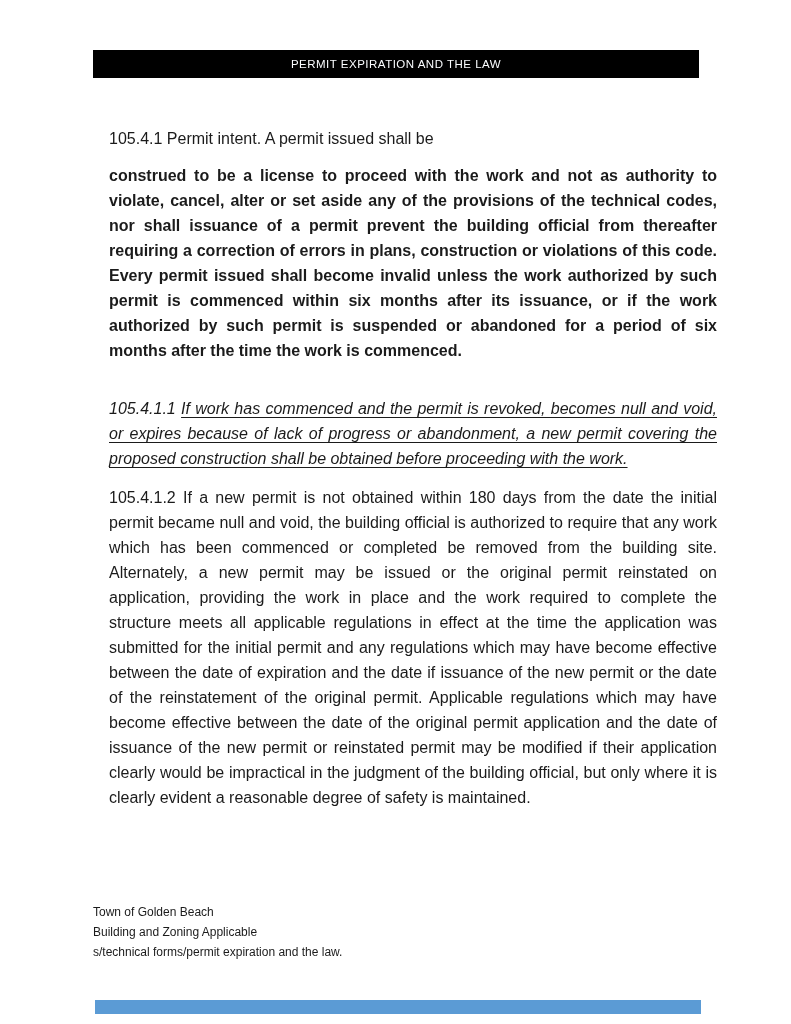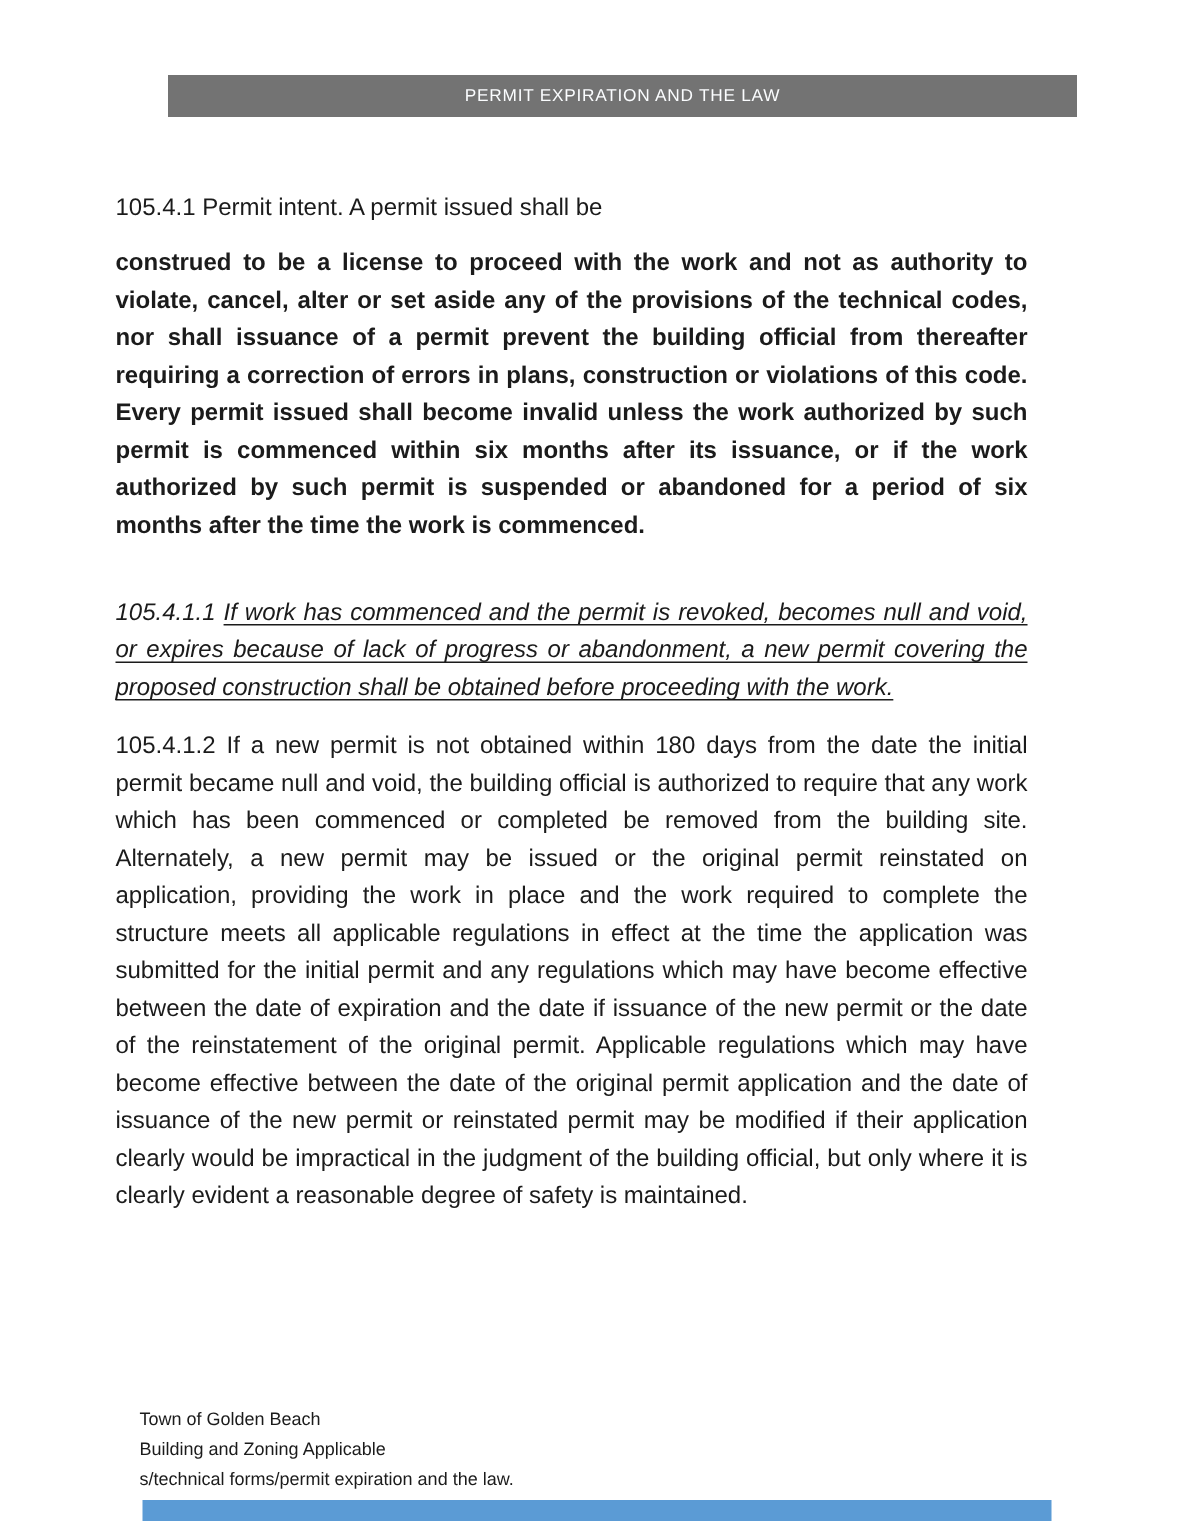--- a/index.html
+++ b/index.html
@@ -11,38 +11,38 @@
     position: relative;
     width: 791px;
     height: 1024px;
     background: #ffffff;
     font-family: "Liberation Sans", sans-serif;
     color: #1b1b1b;
     overflow: hidden;
   }
   .banner {
     position: absolute;
-    left: 112px;
+    left: 93px;
     top: 50px;
     width: 606px;
     height: 28px;
-    background: #737373;
+    background: #000000;
     display: flex;
     align-items: center;
     justify-content: center;
   }
   .banner-text {
     color: #fbfdff;
     font-size: 11.5px;
     letter-spacing: 0.5px;
     font-weight: 400;
   }
   .content {
     position: absolute;
-    left: 77px;
+    left: 109px;
     top: 126px;
     width: 608px;
     font-size: 16px;
     line-height: 25px;
     text-align: justify;
     text-justify: inter-word;
   }
   .content p {
     margin: 0;
     padding: 0;
@@ -62,21 +62,21 @@
   .para-3 {
     margin-top: 14px !important;
   }
   .underlined {
     text-decoration: underline;
     text-underline-offset: 3px;
   }
   .doc-footer {
     position: absolute;
     left: 93px;
-    top: 936px;
+    top: 902px;
     font-size: 12px;
     line-height: 20px;
     text-align: left;
     color: #1b1b1b;
   }
   .doc-footer div {
     margin: 0;
   }
   .bottom-bar {
     position: absolute;

